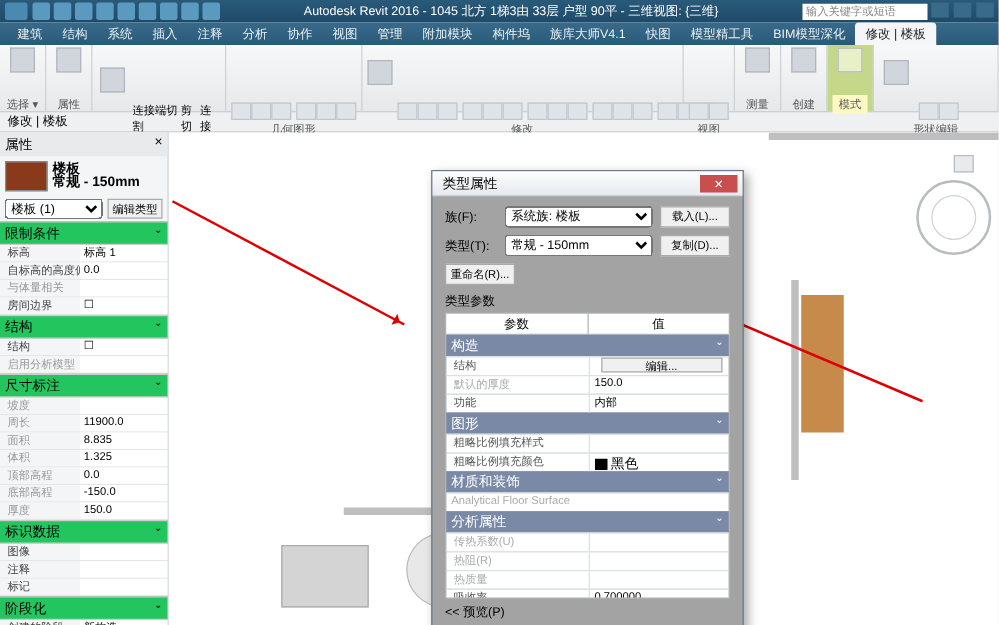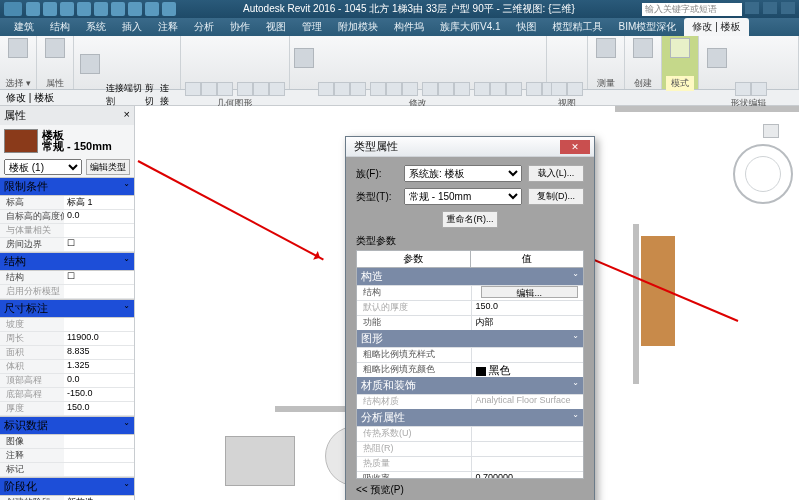--- a/index.html
+++ b/index.html
@@ -34,21 +34,21 @@
   .workspace { position: absolute; top: 106px; left: 0; right: 0; bottom: 0; display: flex; }
   .prop-pal { width: 135px; background: #f4f5f6; border-right: 1px solid #c8ccd0; display: flex; flex-direction: column; }
   .prop-head { background: #e8eaec; padding: 2px 4px; font-size: 10px; display: flex; justify-content: space-between; }
   .prop-head .x { cursor: pointer; }
   .type-sel { display: flex; padding: 4px; gap: 4px; align-items: center; }
   .type-swatch { width: 34px; height: 24px; background: #8a3a1a; border: 1px solid #888; }
   .type-txt { font-size: 9px; line-height: 11px; font-weight: bold; }
   .type-row { display: flex; padding: 2px 4px; gap: 4px; align-items: center; }
   .type-row select { flex: 1; font-size: 10px; height: 16px; }
   .edit-type-btn { font-size: 9px; padding: 0 3px; height: 16px; background: #f0f0f0; border: 1px solid #aaa; cursor: pointer; }
-  .group-hdr { background: #1d4ed8; padding: 1px 4px; font-size: 10px; display: flex; justify-content: space-between; border-top: 1px solid #ccc; border-bottom: 1px solid #ccc; }
+  .group-hdr { background: #22c55e; padding: 1px 4px; font-size: 10px; display: flex; justify-content: space-between; border-top: 1px solid #ccc; border-bottom: 1px solid #ccc; }
   .group-hdr .tw { font-size: 8px; }
   .prop-grid { }
   .prop-row { display: flex; border-bottom: 1px solid #e4e6e8; height: 14px; }
   .prop-row .k { width: 64px; padding-left: 6px; font-size: 9px; background: #f4f5f6; color: #444; overflow: hidden; white-space: nowrap; }
   .prop-row .k.gray { color: #999; }
   .prop-row .v { flex: 1; padding-left: 3px; font-size: 9px; background: #fff; }
   .prop-row .v.chk::before { content: "☐"; }
 
   .canvas { flex: 1; background: #fff; position: relative; overflow: hidden; }
   .plan-bg { position: absolute; inset: 0; }
@@ -417,21 +417,21 @@
     <div class="dlg-row">
       <label>族(F):</label>
       <select><option>系统族: 楼板</option></select>
       <button class="dlg-btn-side">载入(L)...</button>
     </div>
     <div class="dlg-row">
       <label>类型(T):</label>
       <select><option>常规 - 150mm</option></select>
       <button class="dlg-btn-side">复制(D)...</button>
     </div>
-    <div class="dlg-row" style="justify-content:center">
+    <div class="dlg-row" style="justify-content:flex-start">
       <button class="dlg-btn-side">重命名(R)...</button>
     </div>
     <div class="dlg-sec">类型参数</div>
 
     <div class="param-table">
       <div class="param-head">
         <div>参数</div>
         <div>值</div>
       </div>
       <div class="param-scroll">
@@ -465,21 +465,20 @@
         <div class="param-row">
             <div class="pk">粗略比例填充颜色</div>
             <div class="pv"><span class="sw"></span><span>黑色</span></div>
           </div>
 
         <div class="param-group">
             <span>材质和装饰</span>
             <span class="tw">⌄</span>
           </div>
         <div class="param-row">
-            <div class="pk gray">结构材质</div>
             <div class="pv" style="color:#aaa">Analytical Floor Surface</div>
           </div>
 
         <div class="param-group">
             <span>分析属性</span>
             <span class="tw">⌄</span>
           </div>
         <div class="param-row">
             <div class="pk gray">传热系数(U)</div>
             <div class="pv"></div>

